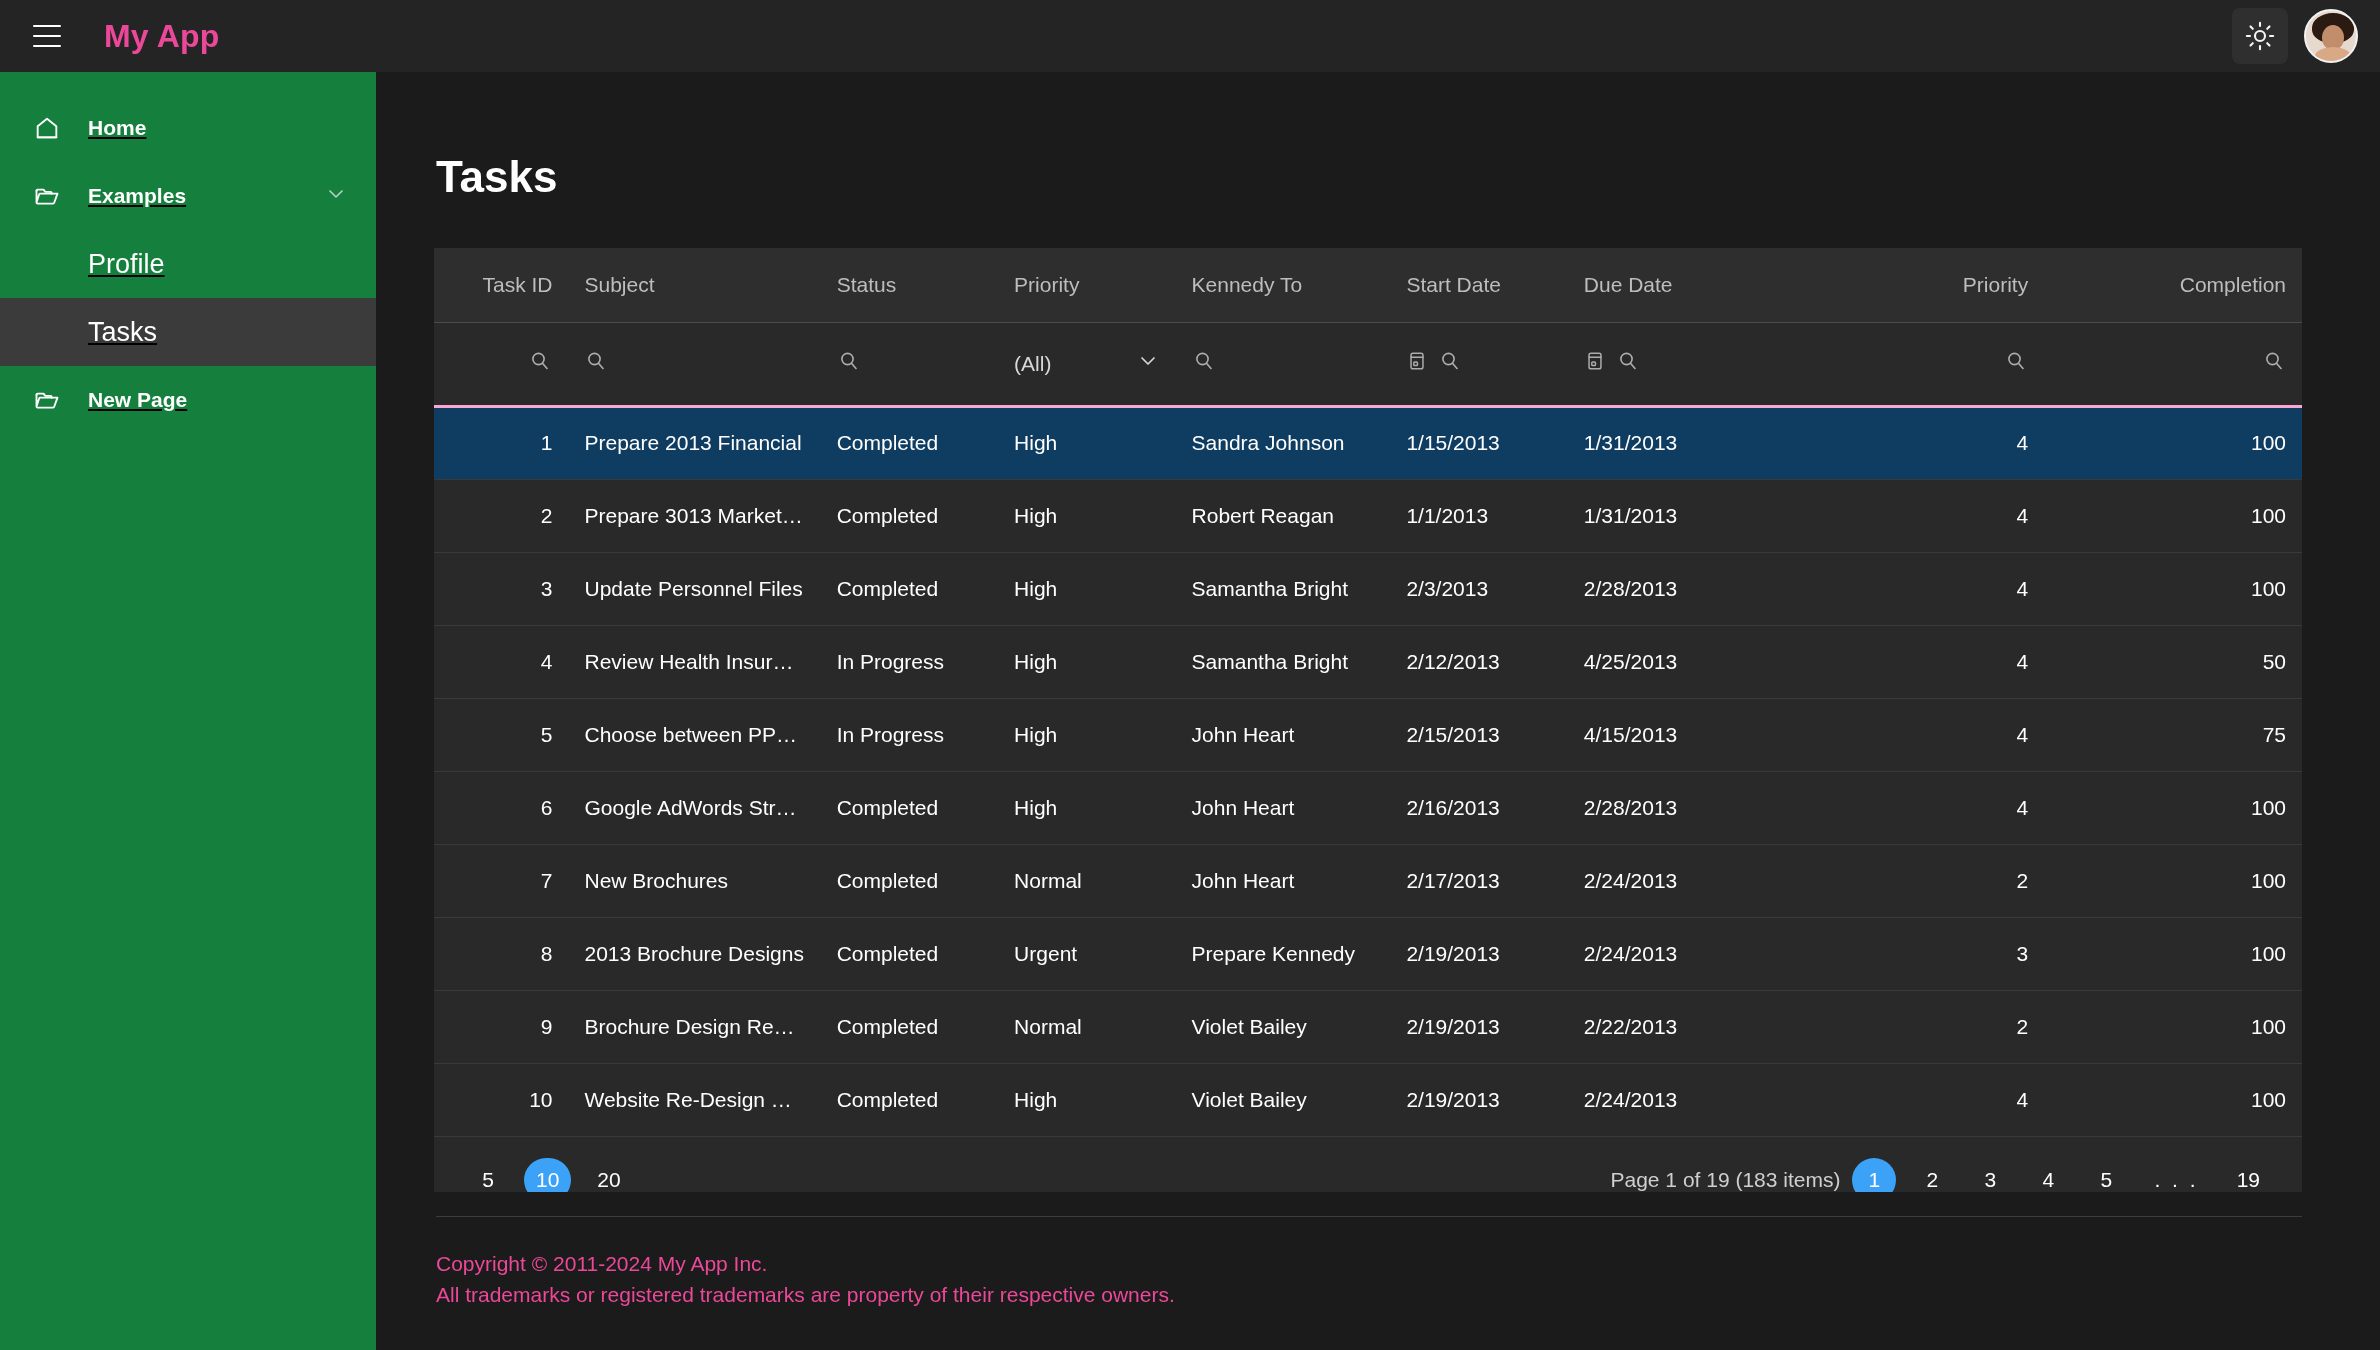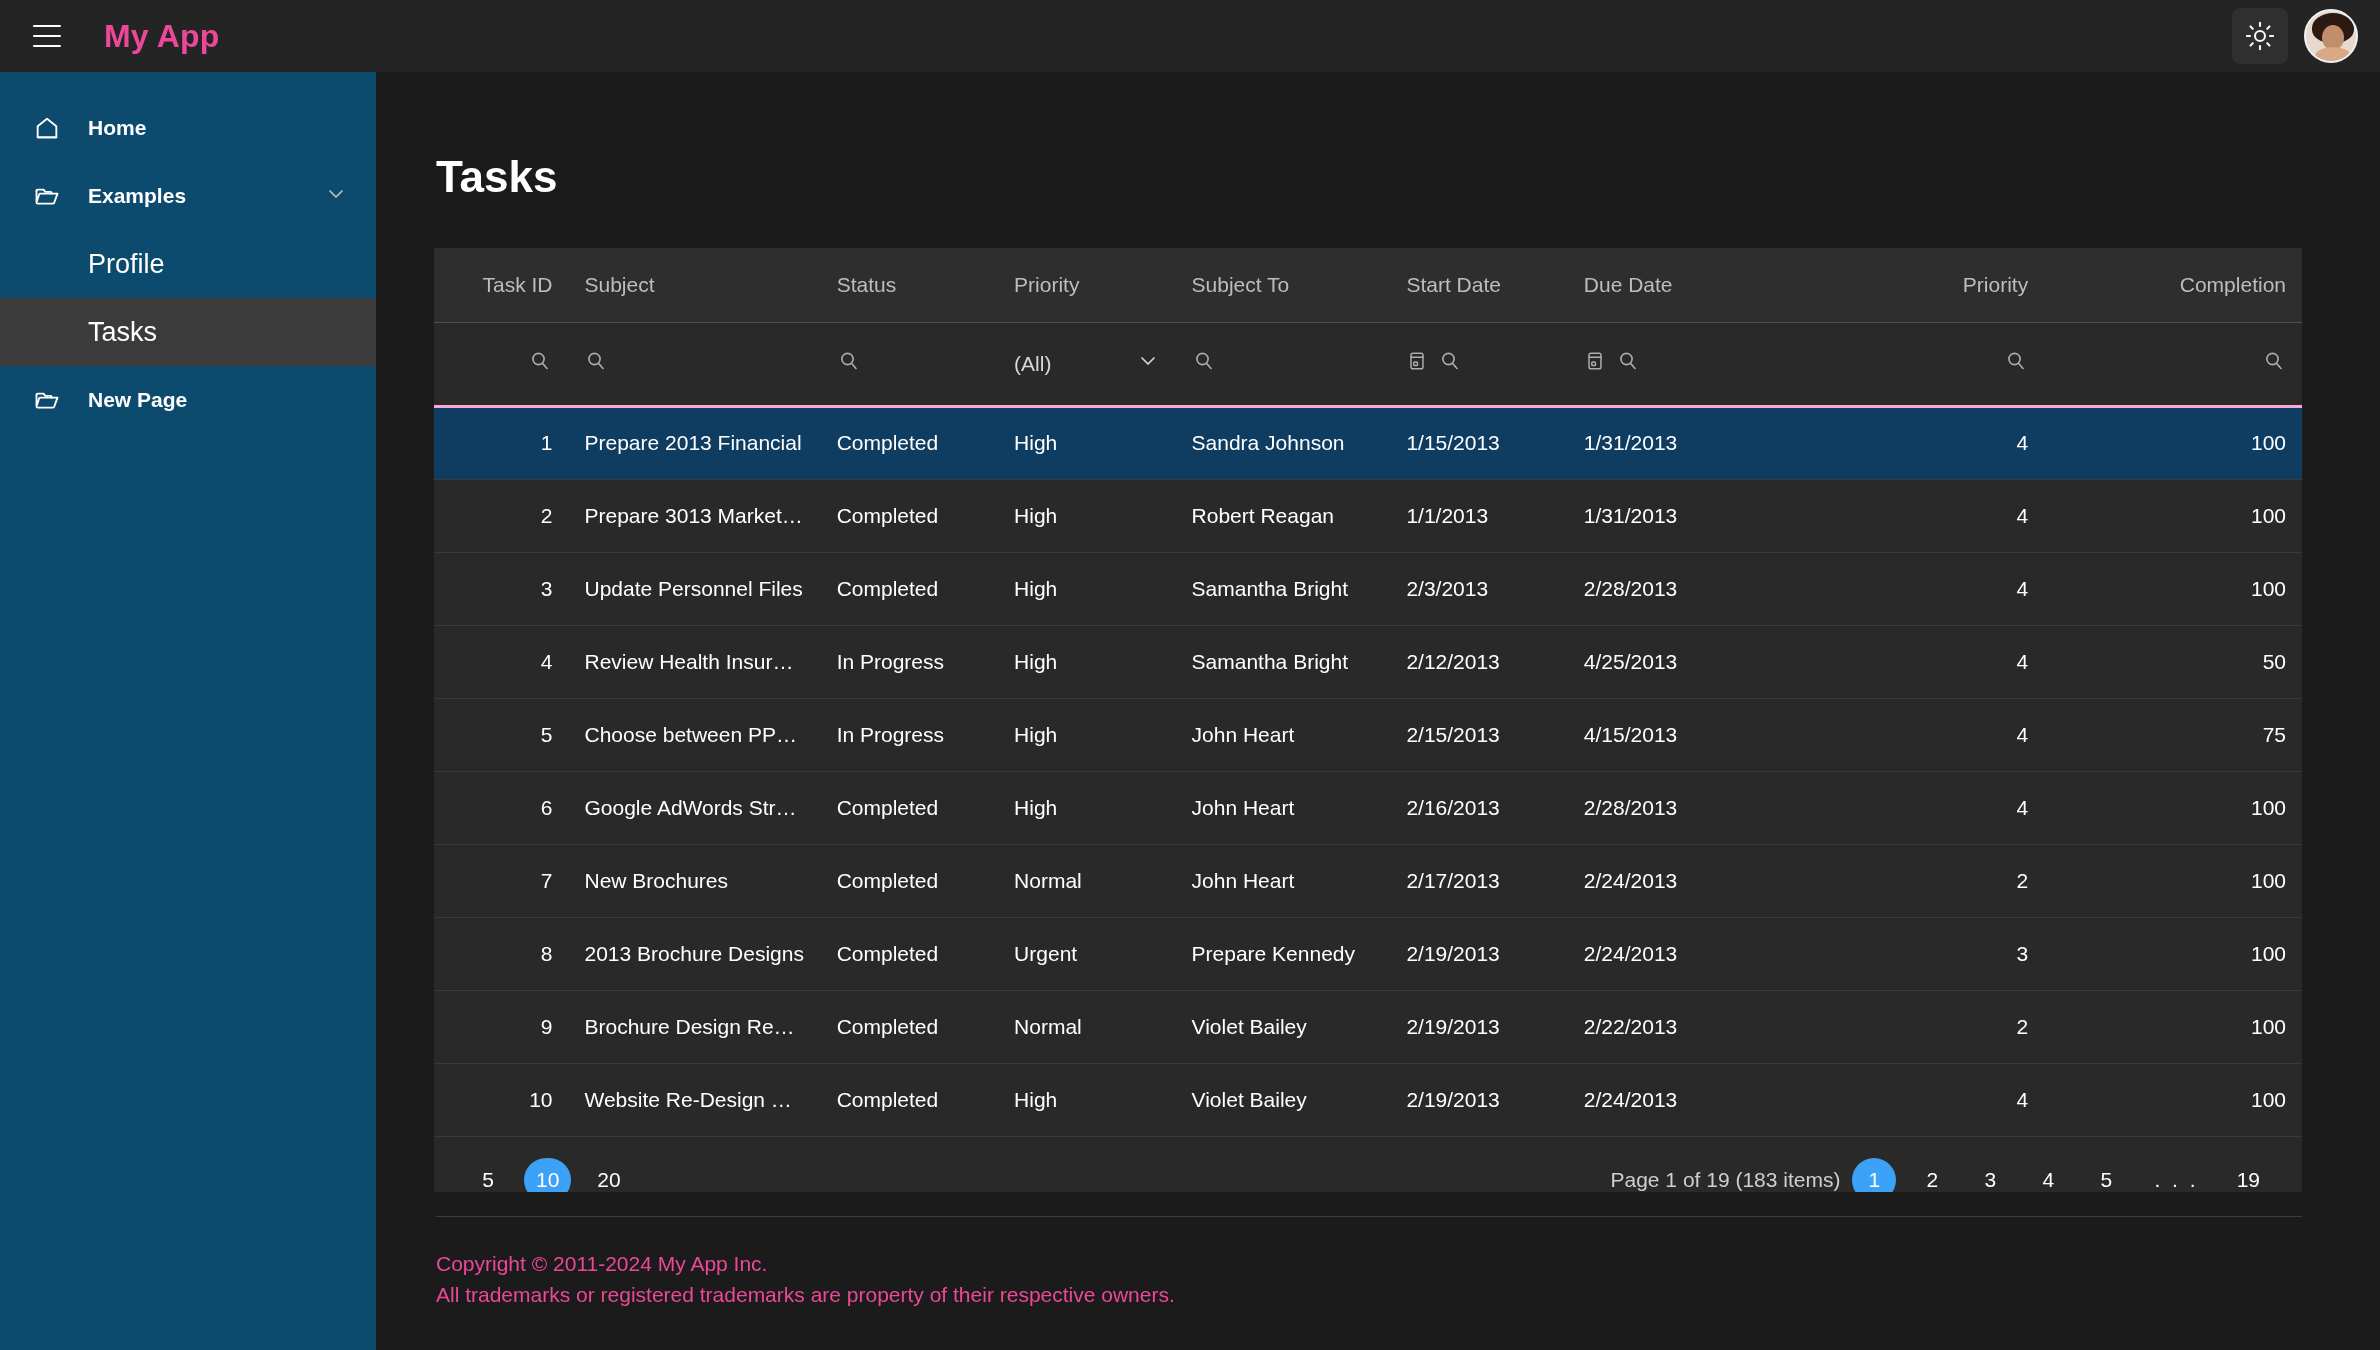--- a/index.html
+++ b/index.html
@@ -78,22 +78,23 @@
     position: absolute; left: 9px; bottom: -4px; width: 36px; height: 18px;
     background: #d9a986; border-radius: 50% 50% 0 0;
   }
 
   
   .body-wrap { display: flex; flex: 1; min-height: 0; }
 
   
   .sidebar {
     width: 376px; min-width: 376px;
-    background: #0c4a6e;
+    background: #15803d;
     padding-top: 22px;
+    text-decoration: underline;
   }
   .nav-item {
     display: flex;
     align-items: center;
     height: 68px;
     padding: 0 28px 0 30px;
     cursor: pointer;
     color: #fff;
     position: relative;
   }
@@ -298,21 +299,21 @@
               <col style="width: 12.5%;">
               <col style="width: 13%;">
               <col style="width: 13.8%;">
             </colgroup>
           <thead class="head-titles">
             <tr id="header-row">
                 <th class="num">Task ID</th>
                 <th>Subject</th>
                 <th>Status</th>
                 <th>Priority</th>
-                <th>Subject To</th>
+                <th>Kennedy To</th>
                 <th>Start Date</th>
                 <th>Due Date</th>
                 <th class="num">Priority</th>
                 <th class="num">Completion</th>
               </tr>
           </thead>
           <tbody>
             <tr class="filter-row" id="filter-row">
                 <td>
                   <div class="filter-cell right">

